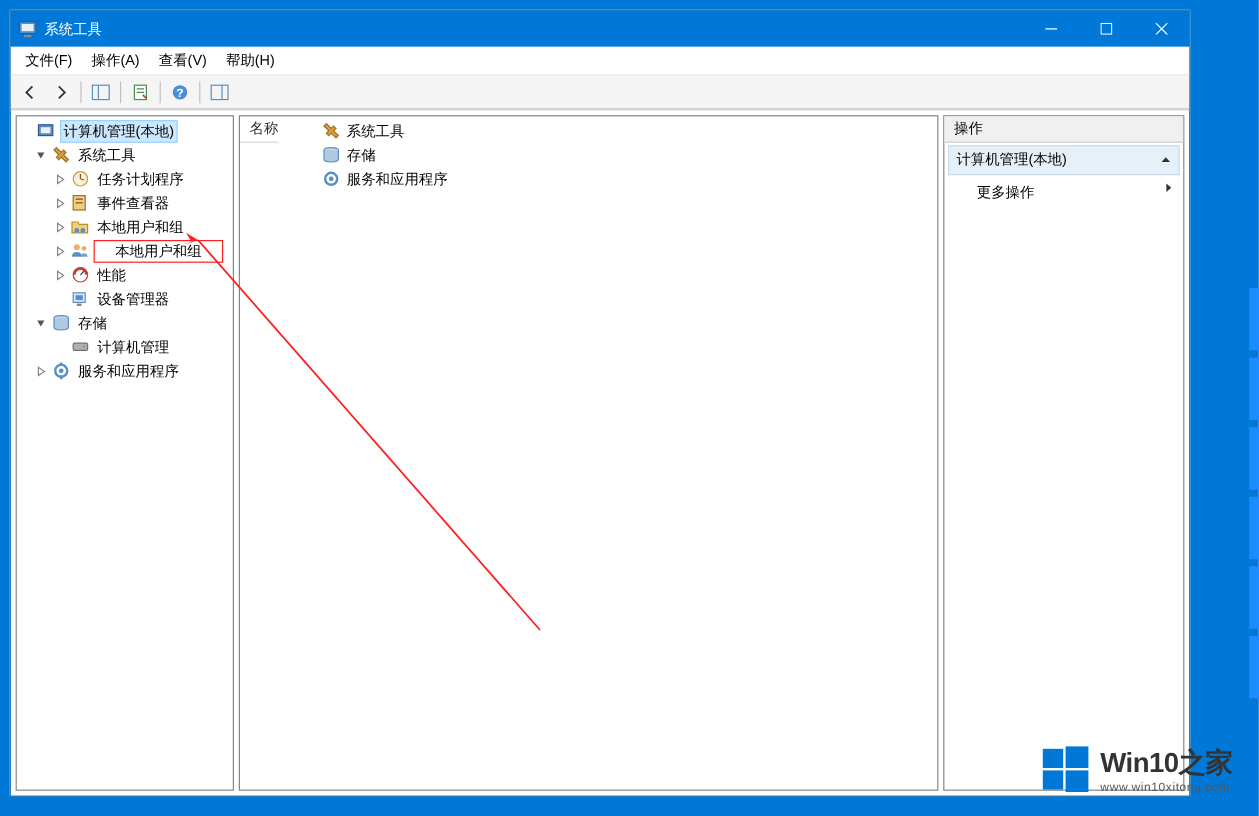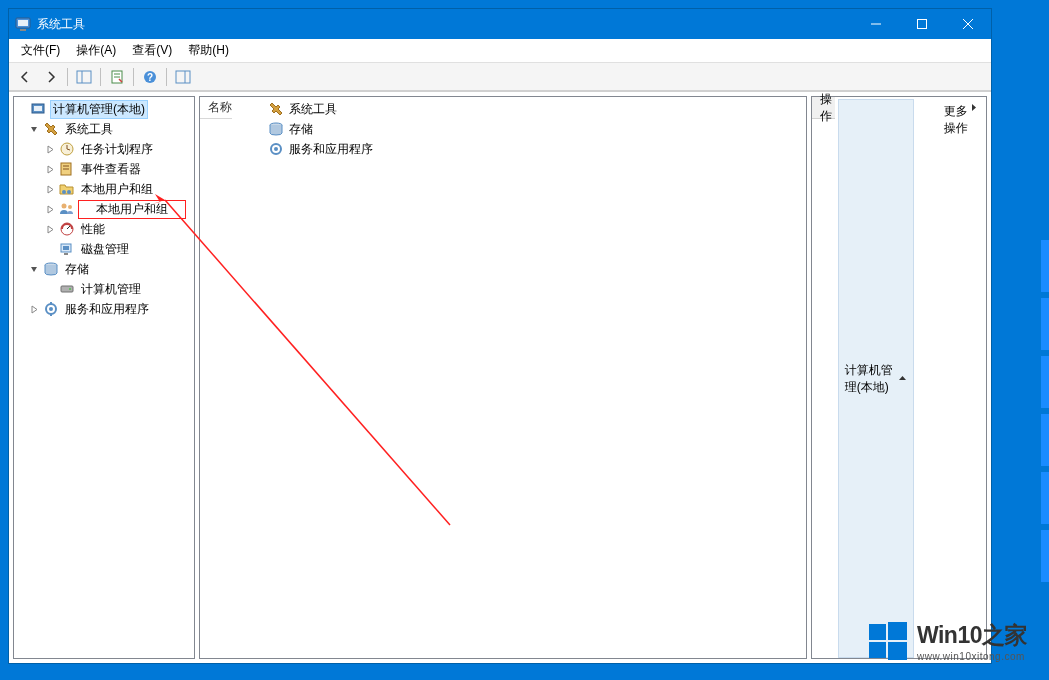--- a/index.html
+++ b/index.html
@@ -21,21 +21,21 @@
     .tree-node { display: flex; align-items: center; height: 20px; padding-left: 2px; white-space: nowrap; }
     .expander { width: 12px; height: 12px; display: flex; align-items: center; justify-content: center; font-size: 9px; color: #555; cursor: default; }
     .node-icon { width: 16px; height: 16px; margin: 0 3px; display: inline-flex; align-items: center; justify-content: center; }
     .node-label { padding: 1px 3px; }
     .node-label.selected { background: #cce8ff; border: 1px solid #99d1ff; padding: 0 2px; }
     .list-pane { flex: 1; margin-right: 0; display: flex; flex-direction: row; font-size: 12px; gap: 27px; }
     .list-header { height: 22px; border-bottom: 1px solid #d8d8d8; display: flex; align-items: center; padding-left: 8px; color: #333; }
     .list-body { flex: 1; padding: 2px 0; }
     .list-item { display: flex; align-items: center; height: 20px; padding-left: 6px; }
     .list-item .node-icon { margin-right: 5px; }
-    .actions-pane { width: 176px; display: flex; flex-direction: row; font-size: 12px; }
+    .actions-pane { width: 201px; display: flex; flex-direction: column; font-size: 12px; }
     .actions-header { height: 22px; background: #f0f0f0; border-bottom: 1px solid #d0d0d0; display: flex; align-items: center; padding-left: 8px; font-weight: normal; }
     .action-section-hdr { background: #e6f0f8; border: 1px solid #c9dbed; margin: 2px 3px 0 3px; padding: 3px 6px; display: flex; align-items: center; justify-content: space-between; }
     .action-row { padding: 4px 6px 4px 24px; margin: 2px 3px; display: flex; align-items: flex-start; justify-content: space-between; }
     .arrow-annot { position: absolute; pointer-events: none; }
     .watermark { position: absolute; right: 22px; bottom: 18px; display: flex; gap: 8px; }
     .watermark .wm-icon { width: 42px; height: 42px; }
     .watermark .wm-text .big { font-size: 23px; font-weight: bold; color: #333; letter-spacing: -0.5px; }
     .watermark .wm-text .small { font-size: 10px; color: #555; letter-spacing: 0.5px; }
     .taskbar-blocks { position: absolute; right: 0; top: 240px; width: 8px; }
     .taskbar-blocks div { height: 52px; background: #1a8cff; margin-bottom: 6px; }
@@ -235,21 +235,21 @@
 
       <div class="tree-node" style="padding-left:30px">
         <span class="expander" style="width:12px"></span>
         <span class="node-icon">
             <svg width="16" height="16">
               <rect x="2" y="3" width="10" height="8" fill="#d8e8f8" stroke="#5a8fc4"></rect>
               <rect x="5" y="12" width="4" height="2" fill="#888"></rect>
               <rect x="4" y="5" width="6" height="4" fill="#5a8fc4"></rect>
             </svg>
           </span>
-        <span class="node-label">磁盘管理</span>
+        <span class="node-label">设备管理器</span>
       </div>
 
       <div class="tree-node" style="padding-left:14px">
         <span class="expander">
             <svg width="9" height="9">
               <path d="M1 2 L7 2 L4 7 Z" fill="#555"></path>
             </svg>
           </span>
         <span class="node-icon">
             <svg width="16" height="16">

